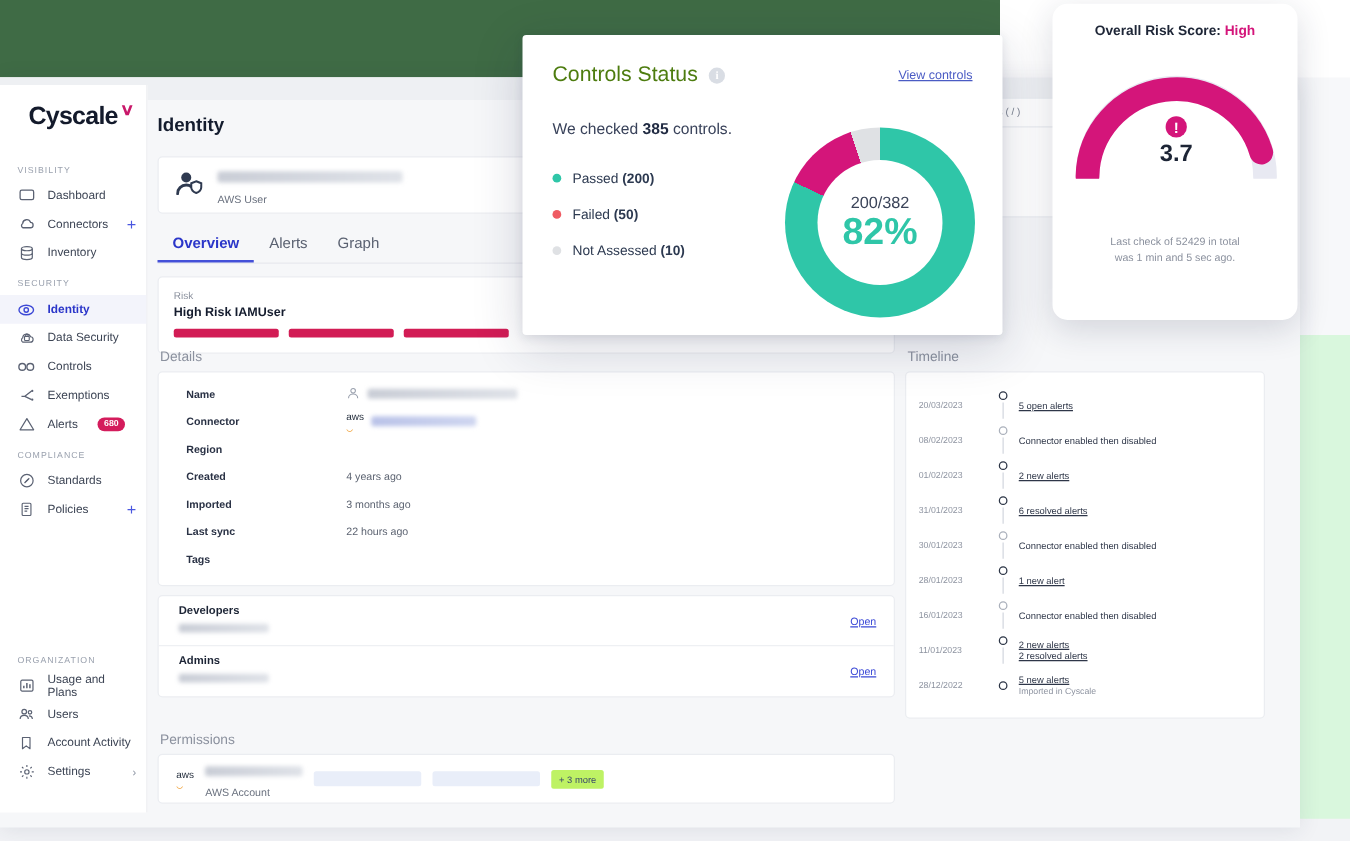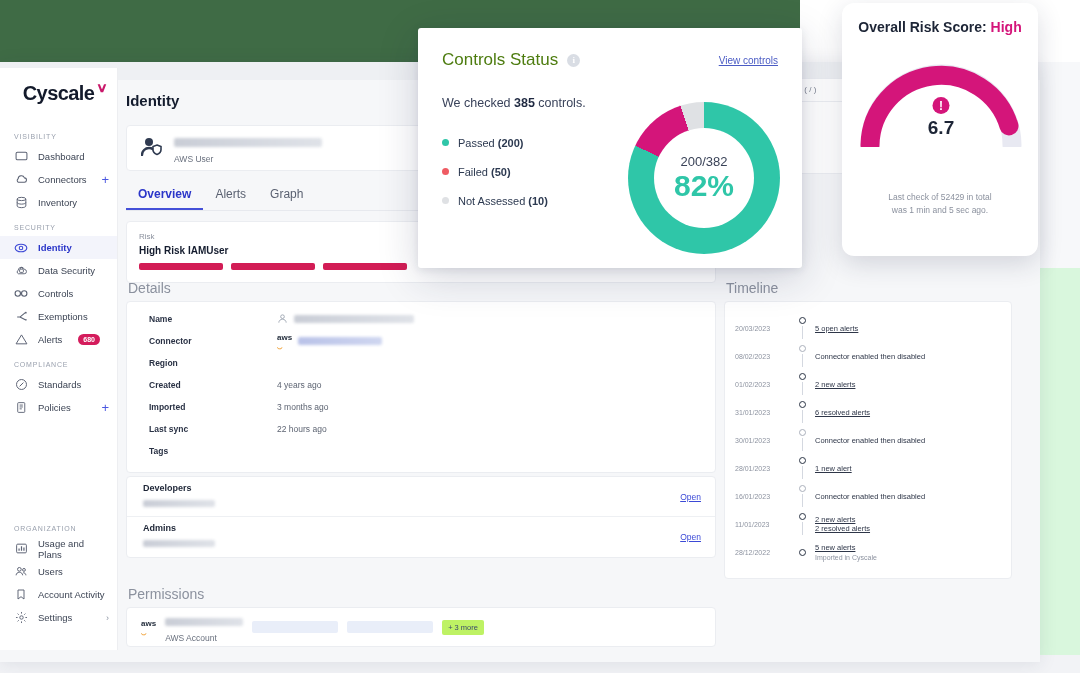--- a/index.html
+++ b/index.html
@@ -121,42 +121,42 @@
   }
   .tab.active { color: #2b36c9; font-weight: 700; border-bottom: 2px solid #4450d8; }
 
   #risk-card { margin: 10px 8px 0 8px; width: 590px; padding: 10px 12px 12px 12px; }
   #risk-card .lbl { font-size: 8px; color: #8b919e; }
   #risk-card .val { font-size: 10px; font-weight: 700; color: #141c2e; margin-top: 4px; }
   #risk-bars { display: flex; gap: 8px; margin-top: 7px; }
   .risk-bar { height: 7px; width: 84px; border-radius: 2px; background: #d21c55; }
 
   .section-label {
-    font-size: 14px; color: #8b919e; padding: 0 0 5px 2px;
+    font-size: 11px; color: #8b919e; padding: 0 0 5px 2px;
   }
 
   #details-wrap { position: absolute; left: 8px; top: 200px; width: 590px; }
   #details-card { padding: 6px 0 10px 0; }
   .detail-row { display: flex; align-items: center; height: 22px; padding: 0 0 0 22px; }
   .detail-key { width: 128px; font-size: 8.5px; font-weight: 700; color: #2a3245; }
   .dv { font-size: 8.5px; color: #5d6472; display:flex; align-items:center; gap:6px; }
 
   #groups-wrap { position: absolute; left: 8px; top: 396px; width: 590px; }
   .group-row {
     display: flex; align-items: center; height: 40px; padding: 0 14px 0 16px;
     border-bottom: 1px solid #eef0f3;
   }
   .group-row:last-child { border-bottom: none; }
   .group-name { font-size: 9px; font-weight: 700; color: #1d2536; }
   .group-sub { margin-top: 3px; }
   .open-link { margin-left: auto; font-size: 8.5px; color: #3b49d6; }
 
   #perms-wrap { position: absolute; left: 8px; top: 506px; width: 590px; }
   #perm-row { display: flex; align-items: center; height: 38px; padding: 0 14px 0 14px; gap: 9px; }
-  .aws-logo { font-size: 8px; font-weight: 700; color: #252f3e; line-height: 1; text-align:left; }
+  .aws-logo { font-size: 8px; font-weight: 400; color: #252f3e; line-height: 1; text-align:left; }
   .aws-logo .smile { display:block; color:#f0a33c; font-size: 9px; margin-top:-2px; }
   .chip {
     background: #e9eef9; border-radius: 2px; height: 12px; width: 86px;
   }
   .more-chip {
     background: #bef264; border-radius: 2px; font-size: 7.5px; color: #3a4considered;
     padding: 3px 6px; color: #3a4a6b;
   }
 
   
@@ -217,21 +217,21 @@
   #donut-ratio { font-size: 13px; color: #3b4considered; color: #3a4358; }
   #donut-pct { font-size: 30px; font-weight: 700; color: #2fc6a8; line-height: 1.05; margin-top: 1px; }
 
   
   #risk-panel {
     position: absolute; left: 842px; top: 3px; width: 196px; height: 253px;
     background: #fff; border-radius: 12px;
     box-shadow: 0 8px 26px rgba(30,40,70,.16);
     padding: 16px 14px; text-align: center;
   }
-  #rp-title { font-size: 14px; font-weight: 700; color: #1d2536; }
+  #rp-title { font-size: 11px; font-weight: 700; color: #1d2536; }
   #rp-title .high { color: #d4157a; }
   #gauge { position: relative; width: 170px; height: 86px; margin: 26px auto 0 auto; }
   #gauge svg { display: block; }
   #gauge-badge {
     position: absolute; left: 50%; top: 36px; transform: translateX(-50%);
     width: 17px; height: 17px; border-radius: 50%; background: #d4157a;
     color: #fff; font-size: 12px; font-weight: 700; display: flex;
     align-items: center; justify-content: center; line-height: 1;
   }
   #gauge-value {
@@ -668,19 +668,19 @@
 <div id="risk-panel">
   <div id="rp-title">
     <span>Overall Risk Score: </span><span class="high">High</span>
   </div>
   <div id="gauge">
     <svg width="170" height="86" viewBox="0 0 170 86">
       <path d="M14 84 A71 71 0 0 1 156 84" stroke="#e8e9f2" stroke-width="19" fill="none" stroke-linecap="round"></path>
       <path d="M14 84 A71 71 0 0 1 153 65" stroke="#d4157a" stroke-width="19" fill="none" stroke-linecap="round"></path>
     </svg>
     <div id="gauge-badge">!</div>
-    <div id="gauge-value">6.7</div>
+    <div id="gauge-value">3.7</div>
   </div>
   <div id="rp-foot">
     <div>Last check of 52429 in total</div>
     <div>was 1 min and 5 sec ago.</div>
   </div>
 </div>
 
 </body></html>

